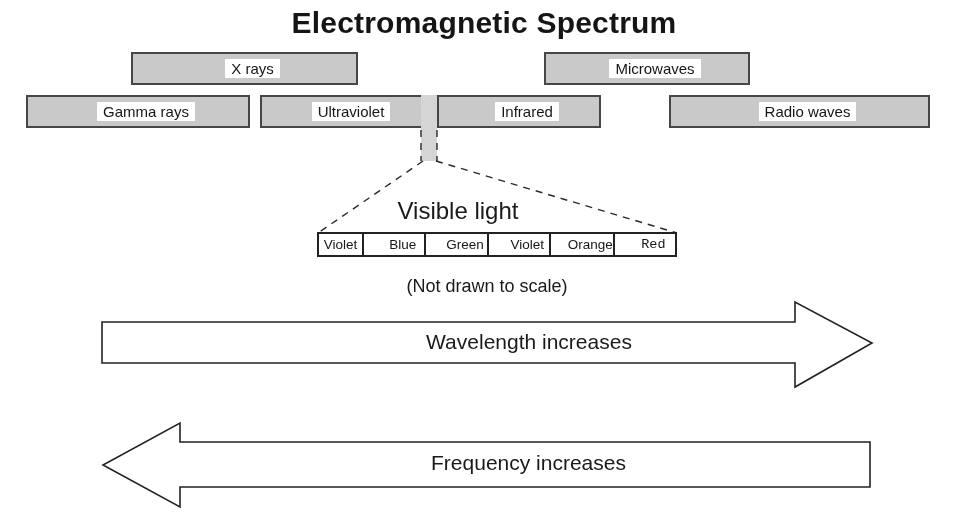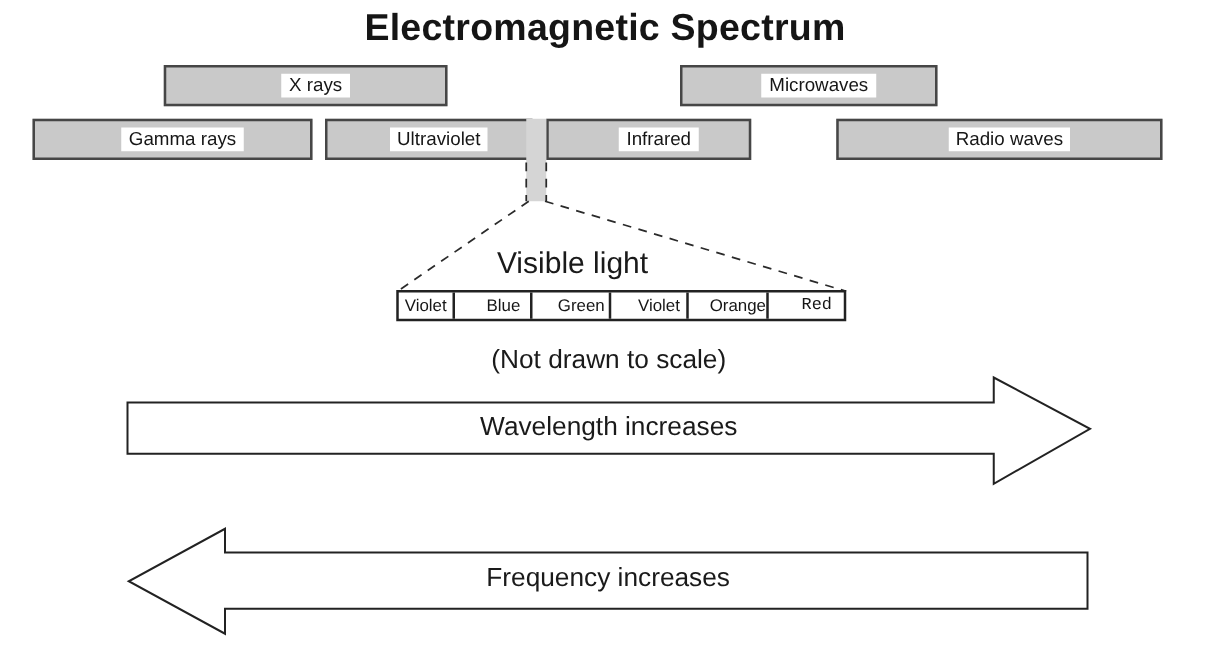--- a/index.html
+++ b/index.html
@@ -37,25 +37,25 @@
     display:flex;background:#ffffff;border:2px solid #222222;box-sizing:border-box;gap:17px;
   }
   .vl-cell{
     flex:1;display:flex;align-items:center;justify-content:center;
     font-size:13.5px;color:#161616;border-right:2px solid #222222;box-sizing:border-box;
     white-space:nowrap;
   }
   .vl-cell:last-child{border-right:none;font-family:Liberation Mono, monospace;}
   .scale-note{
     position:absolute;left:337px;top:276px;width:300px;text-align:center;
-    font-size:21px;color:#1a1a1a;
+    font-size:18px;color:#1a1a1a;
   }
   .arrow-svg{position:absolute;pointer-events:none;}
   .arrow-label{
-    position:absolute;text-align:center;font-size:21px;color:#1a1a1a;
+    position:absolute;text-align:center;font-size:21px;color:#1a1a1a;margin-left:42px;
   }
   .wavelength-label{left:102px;top:330px;width:770px;}
   .frequency-label{left:103px;top:451px;width:767px;}
 </style>
 </head>
 <body>
 
 <div id="canvas">
 
   <div class="title">Electromagnetic Spectrum</div>

